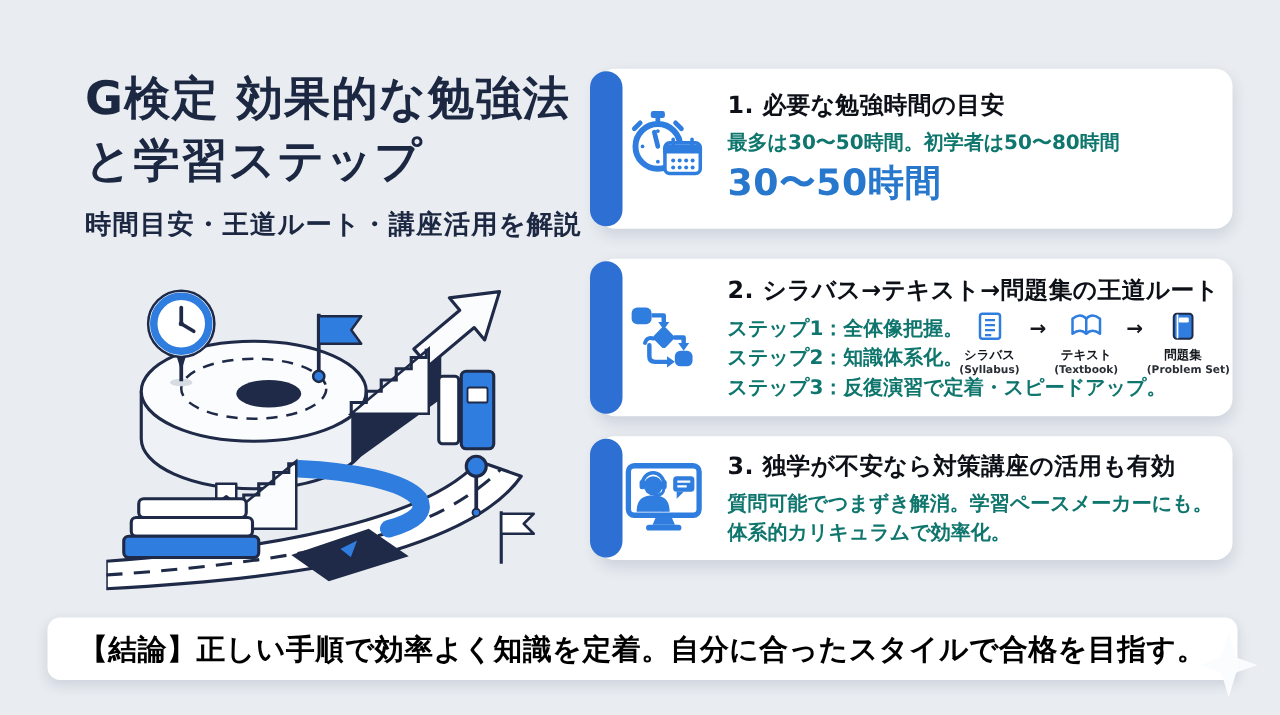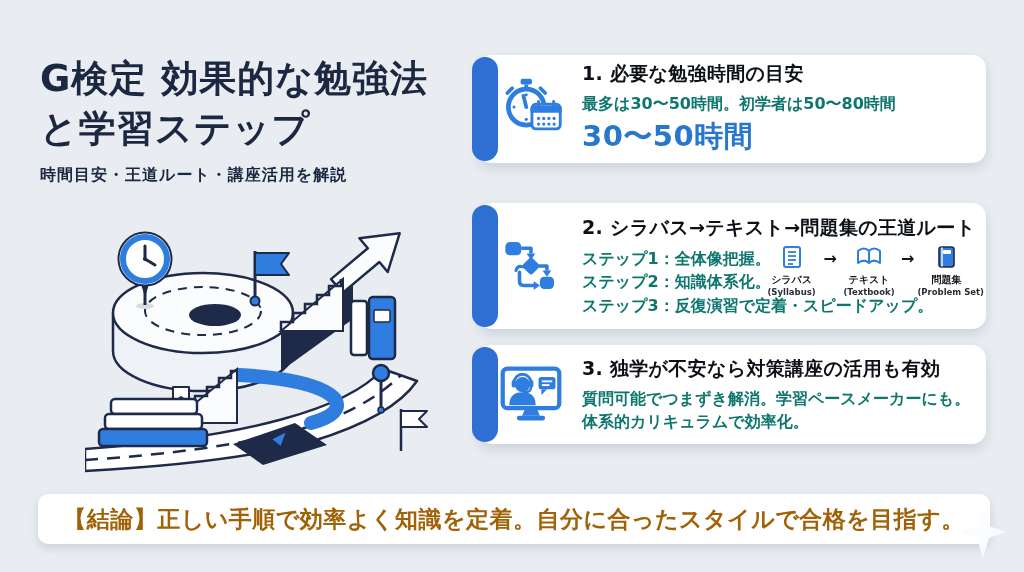--- a/index.html
+++ b/index.html
@@ -6,43 +6,43 @@
   html,body { width:1024px; height:572px; }
   body {
     font-family:"DejaVu Sans","Liberation Sans",sans-serif;
     background:#e9edf1;
     overflow:hidden;
     position:relative;
   }
   .stage { position:absolute; inset:0; width:1024px; height:572px; background:#e9edf1; }
 
   
-  .title-block { position:absolute; left:40px; top:54px; }
+  .title-block { position:absolute; left:68px; top:54px; }
   .main-title { font-size:37px; font-weight:800; color:#1c2742; line-height:1.34; letter-spacing:1px; }
   .main-title span { display:block; }
-  .subtitle { margin-top:12px; font-size:16px; font-weight:700; color:#1c2742; letter-spacing:1px; }
+  .subtitle { margin-top:12px; font-size:21px; font-weight:700; color:#1c2742; letter-spacing:1px; }
 
   
   .illustration { position:absolute; left:85px; top:213px; width:350px; height:285px; }
   .illustration svg { width:100%; height:100%; display:block; }
 
   
   .cards { position:absolute; left:478px; top:55px; width:508px; }
   .card {
     position:relative; z-index:0;
     background:#fff; border-radius:14px;
     box-shadow:0 5px 12px rgba(25,45,90,.14);
     display:flex; align-items:center; gap:12px;
     padding:12px 16px 12px 14px;
   }
   .card::before {
     content:""; position:absolute; left:-6px; top:2px; bottom:2px; width:26px;
     background:#2d6fd2; border-radius:16px; z-index:-1;
   }
-  .card-1 { height:108px; margin-bottom:40px; }
+  .card-1 { height:128px; margin-bottom:24px; }
   .card-2 { height:126px; margin-bottom:16px; }
   .card-3 { height:99px; }
   .card-icon { flex:0 0 78px; display:flex; justify-content:center; align-items:center; }
   .card-text { flex:1; position:relative; }
   .card-title { font-size:19px; font-weight:800; color:#0d1117; white-space:nowrap; margin-bottom:6px; letter-spacing:.3px; }
   .card-line { font-size:16px; font-weight:600; color:#0f766e; white-space:nowrap; line-height:1.4; }
   .hl-row { display:flex; align-items:baseline; gap:14px; margin-top:2px; }
   .hl { font-size:29px; font-weight:800; color:#2777cd; letter-spacing:.5px; white-space:nowrap; }
 
   
@@ -54,21 +54,21 @@
   .flow-sub { font-size:8.5px; font-weight:600; color:#2a2e35; white-space:nowrap; }
   .flow-arrow { font-size:16px; font-weight:800; color:#14171c; margin:4px 3px 0; }
 
   
   .conclusion {
     position:absolute; left:38px; top:494px; width:952px; height:50px;
     background:#fff; border-radius:10px;
     box-shadow:0 4px 10px rgba(25,45,90,.14);
     display:flex; align-items:center; justify-content:center;
   }
-  .conclusion p { font-size:23px; font-weight:800; color:#a16207; white-space:nowrap; letter-spacing:.5px; }
+  .conclusion p { font-size:23px; font-weight:800; color:#000000; white-space:nowrap; letter-spacing:.5px; }
 
   .sparkle { position:absolute; left:960px; top:506px; width:46px; height:52px; z-index:2; pointer-events:none; }
 </style>
 </head>
 <body>
 
 <div class="stage">
 
   <header class="title-block">
     <h1 class="main-title">

